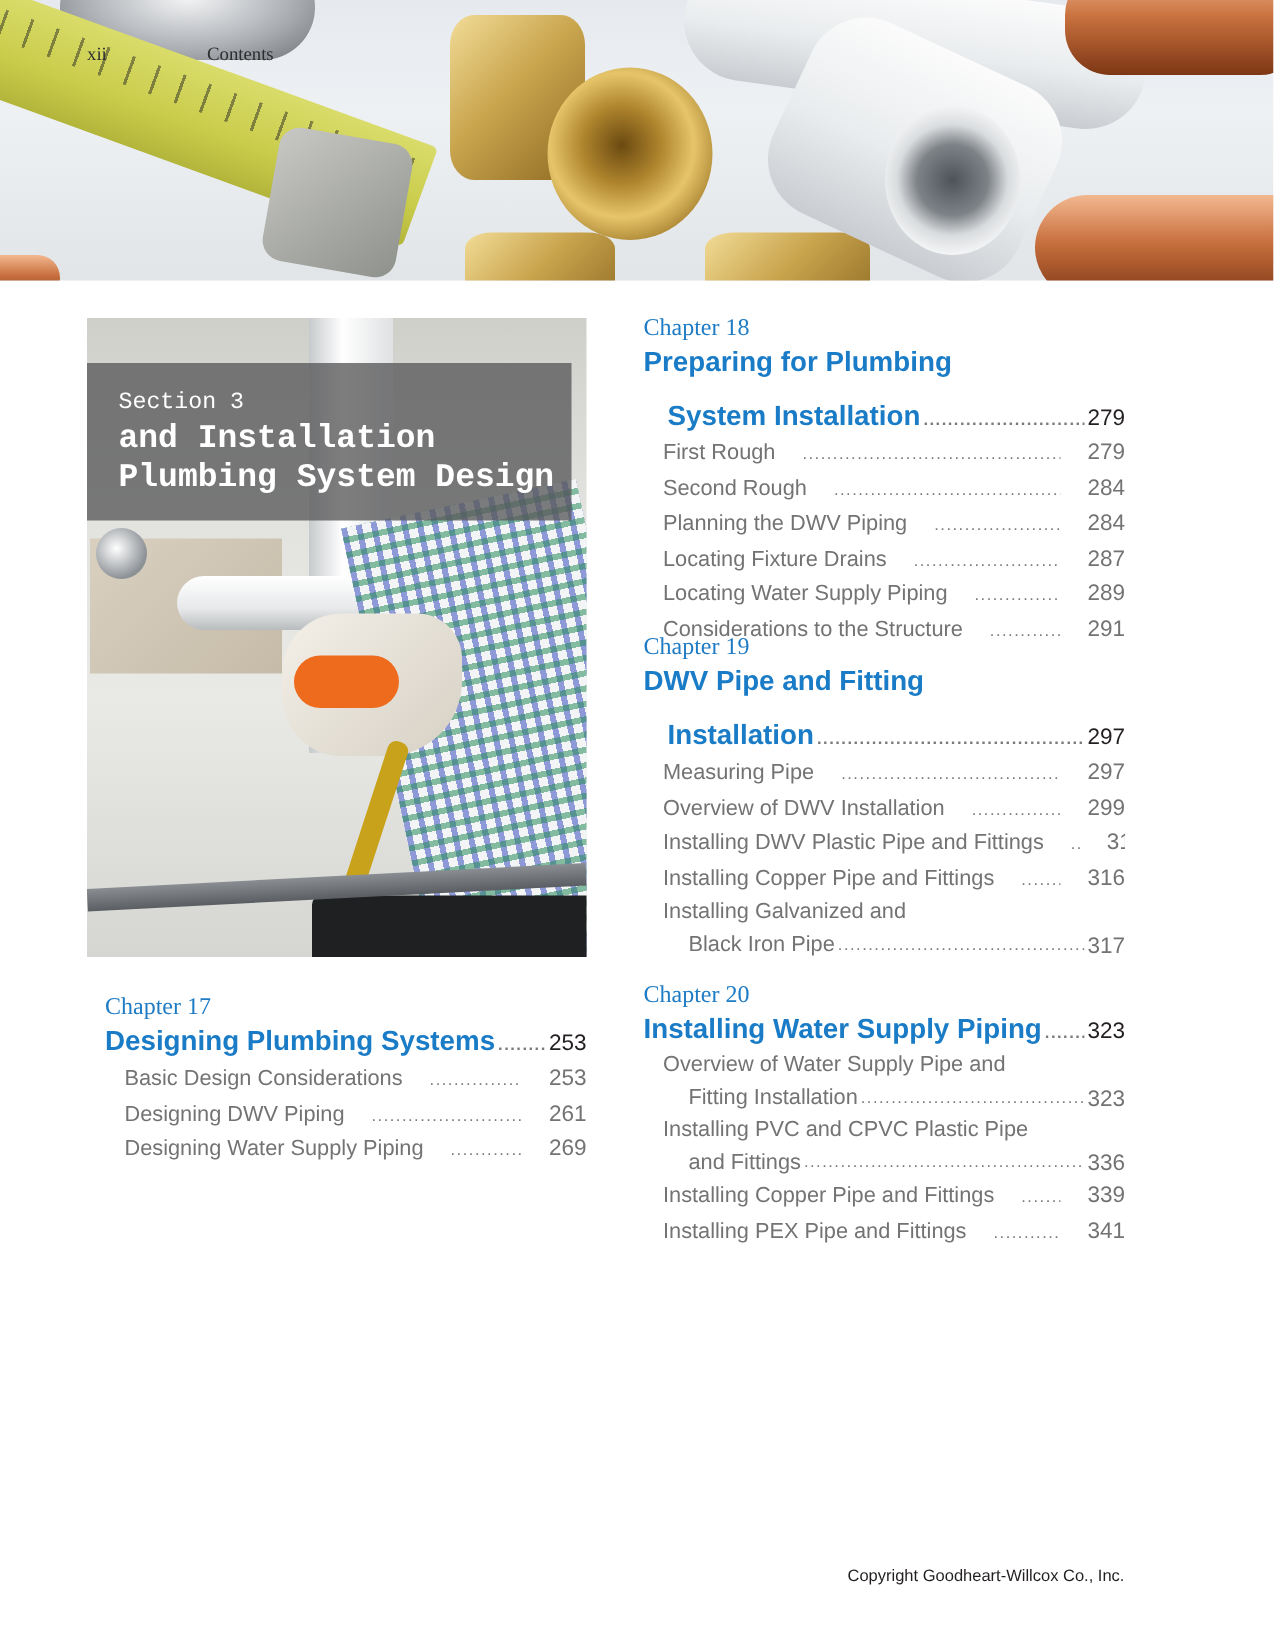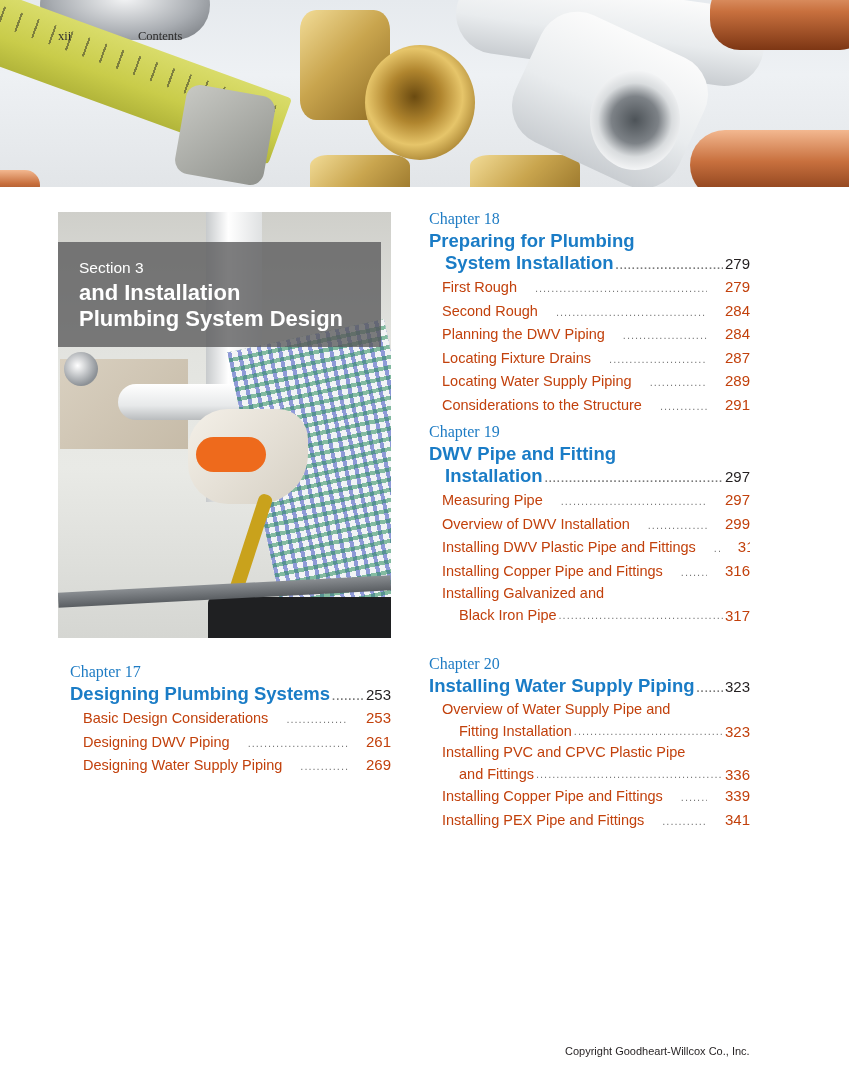--- a/index.html
+++ b/index.html
@@ -104,49 +104,50 @@
   }
   .photo-pliers {
     position: absolute; left: 185px; top: 280px; width: 14px; height: 110px;
     background: #c9a21c; transform: rotate(18deg); border-radius: 6px;
   }
 
   .section-overlay {
     position: absolute; left: 0; top: 30px; width: 323px; height: 105px;
     background: rgba(88, 88, 90, 0.78);
     padding: 17px 0 0 21px;
+    font-family: Liberation Mono, monospace;
   }
   .section-label { color: #ffffff; font-size: 15.5px; line-height: 18px; }
   .section-title { color: #ffffff; font-size: 22px; font-weight: bold; line-height: 26px; margin-top: 3px; }
 
   
   .toc-block { position: absolute; width: 322px; }
   .chapter-label {
     font-family: "Liberation Serif", serif; font-size: 16px; color: #1f7cc4; line-height: 18px;
   }
   .chapter-title {
-    font-size: 18.5px; font-weight: bold; color: #1a7cc6; line-height: 22px;
+    font-size: 18.5px; font-weight: bold; color: #1a7cc6; line-height: 22px; margin-top: 14px;
   }
   .entry-row {
     display: flex; align-items: baseline; white-space: nowrap; overflow: hidden;
   }
   .entry-text { flex: 0 0 auto; }
   .leader {
     flex: 1 1 auto; overflow: hidden; color: #7a7a7a; font-size: 11px; letter-spacing: 1px;
     margin: 0 2px; min-width: 6px;
   }
   .leader::before {
     content: "................................................................................................................................................................................";
   }
   .page-num { flex: 0 0 auto; }
   .chapter-title-line2 { padding-left: 16px; }
   .chapter-title-line2 .page-num { font-weight: normal; color: #231f20; font-size: 15px; }
   .chapter-title-inline .page-num { font-weight: normal; color: #231f20; font-size: 15px; }
   .sub-entry {
-    font-size: 14.5px; color: #c2410c; line-height: 21.5px; padding-left: 13px; gap: 16px;
+    font-size: 14.5px; color: #737373; line-height: 21.5px; padding-left: 13px; gap: 16px;
   }
   .sub-entry .page-num { font-size: 15px; }
   .sub-entry-wrap-first { display: block; }
   .sub-entry-indent { padding-left: 17px; align-items: flex-end; }
 
   .copyright {
     position: absolute; left: 565px; top: 1045px; font-size: 11px; color: #231f20;
   }
 </style>
 </head>

